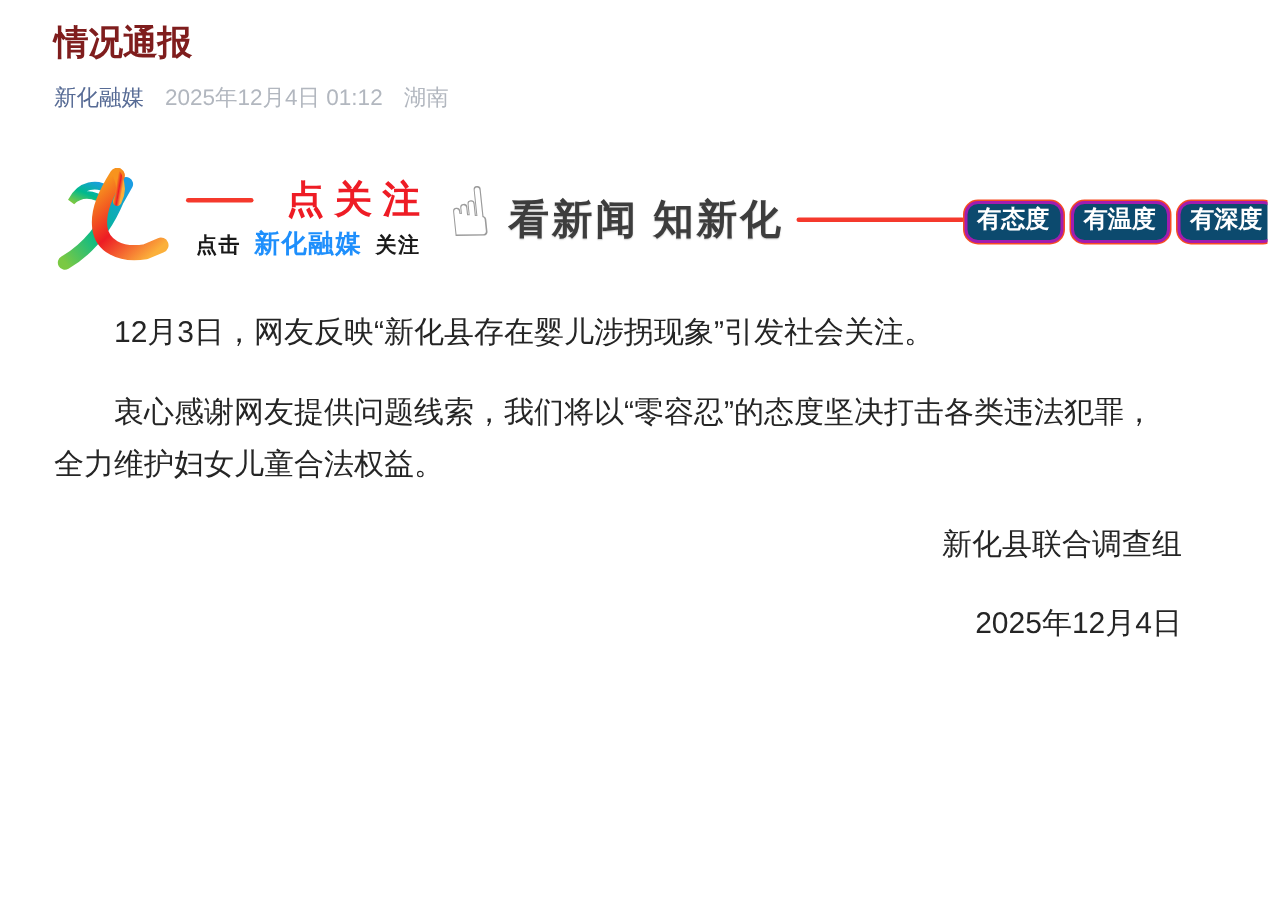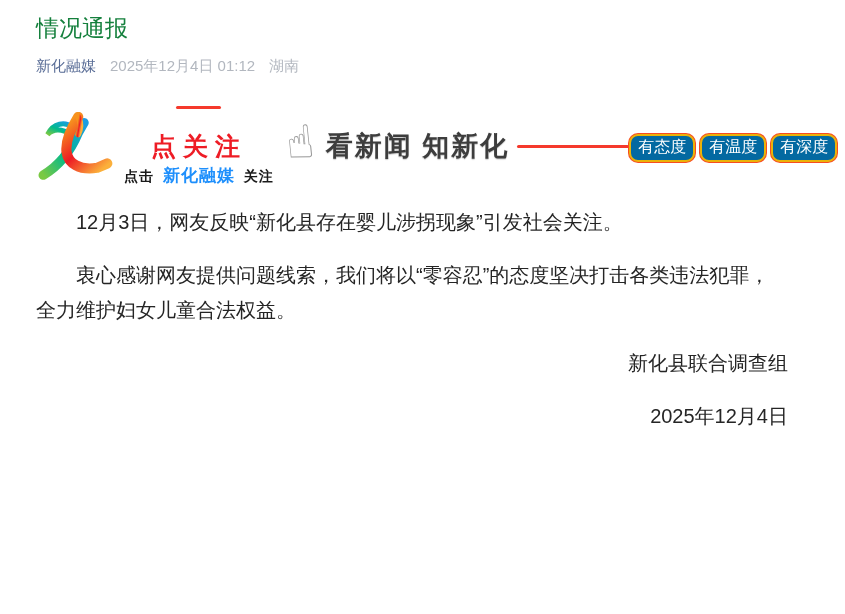--- a/index.html
+++ b/index.html
@@ -10,22 +10,22 @@
     background: #ffffff;
     font-family: "Liberation Sans", "DejaVu Sans", sans-serif;
     padding: 14px 57px 0 36px;
     overflow: hidden;
   }
 
   
   .article-title {
     font-size: 23px;
     line-height: 28px;
-    font-weight: 400;
-    color: #15803d;
+    font-weight: 700;
+    color: #7f1d1d;
     margin: 0;
   }
   .meta-row {
     margin-top: 15px;
     font-size: 15px;
     line-height: 18px;
     display: flex;
     align-items: baseline;
     gap: 14px;
     white-space: nowrap;
@@ -38,21 +38,21 @@
     margin: 28px auto 16px auto;
     width: -moz-fit-content;
     width: fit-content;
     display: flex;
     align-items: center;
     gap: 8px;
     height: 86px;
   }
   .logo-wrap { width: 80px; height: 68px; flex: 0 0 auto; }
   .follow-block { display: flex; flex-direction: column; align-items: center; }
-  .follow-top { display: flex; align-items: center; gap: 22px; flex-direction: column; }
+  .follow-top { display: flex; align-items: center; gap: 22px; }
   .red-dash {
     display: inline-block; width: 45px; height: 3px;
     background: #f5392c; border-radius: 2px;
   }
   .red-line-right {
     display: inline-block; width: 112px; height: 3px;
     background: #f5392c; border-radius: 2px; margin-left: 8px;
   }
   .follow-big {
     font-size: 25px; font-weight: 700; color: #ee1c25;
@@ -70,27 +70,27 @@
   }
   .headline-block { display: flex; flex-direction: row; }
   .headline-top { display: flex; align-items: center; }
   .headline-text {
     font-size: 27px; font-weight: 700; color: #3d3d3d;
     letter-spacing: 2px; white-space: nowrap; line-height: 32px;
     text-shadow: 0 1px 1px #c9c9c9;
   }
   .tag-row { display: flex; gap: 5px; margin-top: 4px; }
   .tag {
-    background: #0369a1;
+    background: #0c4a6e;
     color: #ffffff;
     font-size: 16px;
-    font-weight: 400;
+    font-weight: 700;
     line-height: 20px;
     padding: 1px 7px;
-    border: 2px solid #eab308;
+    border: 2px solid #a21caf;
     box-shadow: 0 0 0 1px #f74c22;
     border-radius: 9px;
     white-space: nowrap;
   }
 
   
   .article-body p {
     font-size: 20px;
     line-height: 35px;
     color: #252525;

